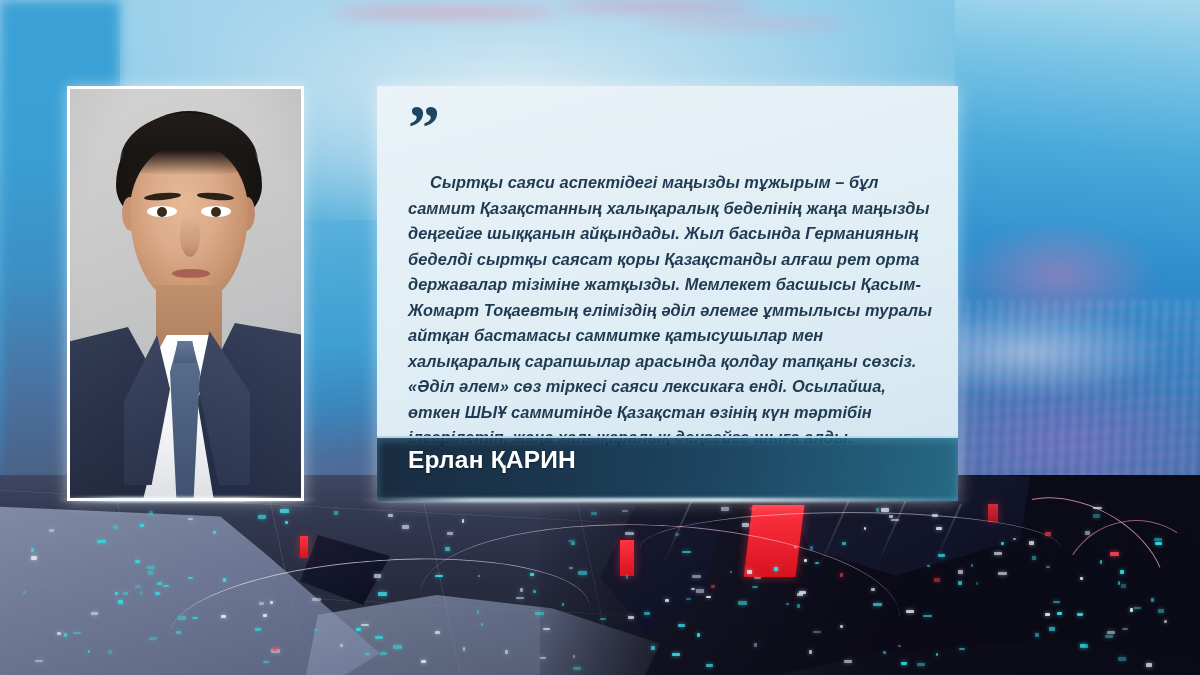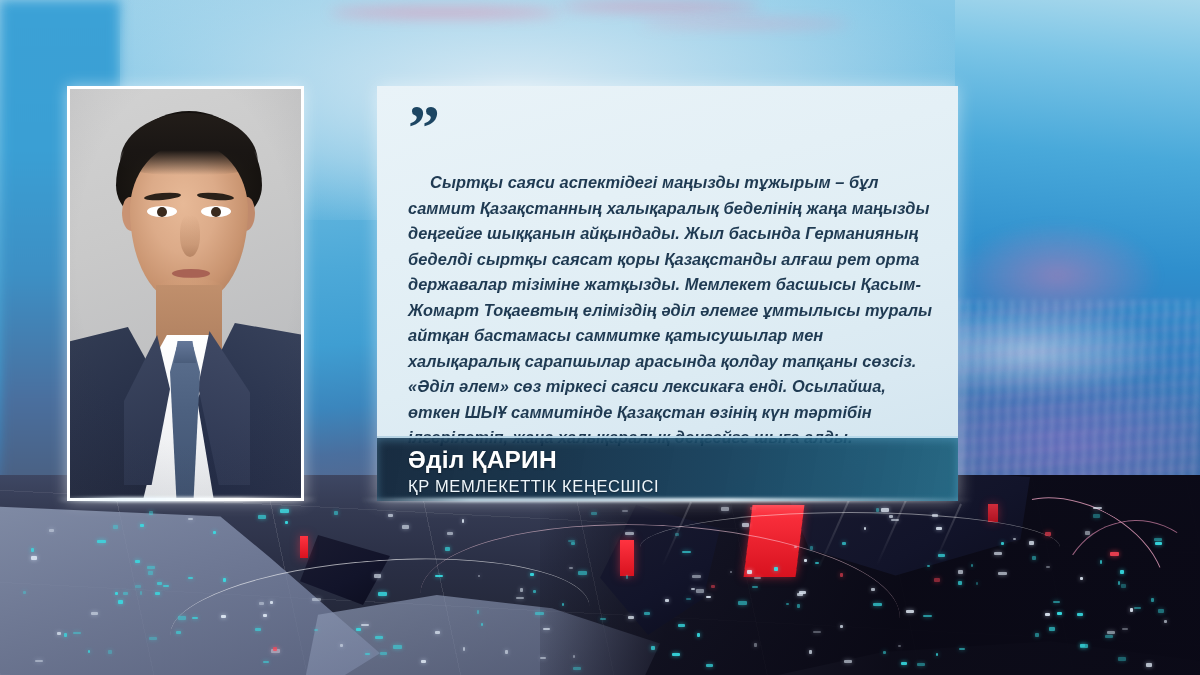--- a/index.html
+++ b/index.html
@@ -631,22 +631,21 @@
   </div>
 
   <div class="quote-card">
     <div class="quote-inner">
       <div class="quote-mark">”</div>
       <div class="quote-text">Сыртқы саяси аспектідегі маңызды тұжырым – бұл саммит Қазақстанның халықаралық беделінің жаңа маңызды деңгейге шыққанын айқындады. Жыл басында Германияның беделді сыртқы саясат қоры Қазақстанды алғаш рет орта державалар тізіміне жатқызды. Мемлекет басшысы Қасым-Жомарт Тоқаевтың еліміздің әділ әлемге ұмтылысы туралы айтқан бастамасы саммитке қатысушылар мен халықаралық сарапшылар арасында қолдау тапқаны сөзсіз. «Әділ әлем» сөз тіркесі саяси лексикаға енді. Осылайша, өткен ШЫҰ саммитінде Қазақстан өзінің күн тәртібін ілгерілетіп, жаңа халықаралық деңгейге шыға алды.</div>
     </div>
 
     <div class="name-bar">
       <div class="name-wrap">
-        <div class="person-name">Әділ ҚАРИН</div>
-        <div class="person-role">ҚР МЕМЛЕКЕТТІК КЕҢЕСШІСІ</div>
+        <div class="person-name">Ерлан ҚАРИН</div>
       </div>
     </div>
   </div>
 
   <div class="card-underglow"></div>
   <div class="photo-underglow"></div>
 
 </div>
 
 </body></html>

